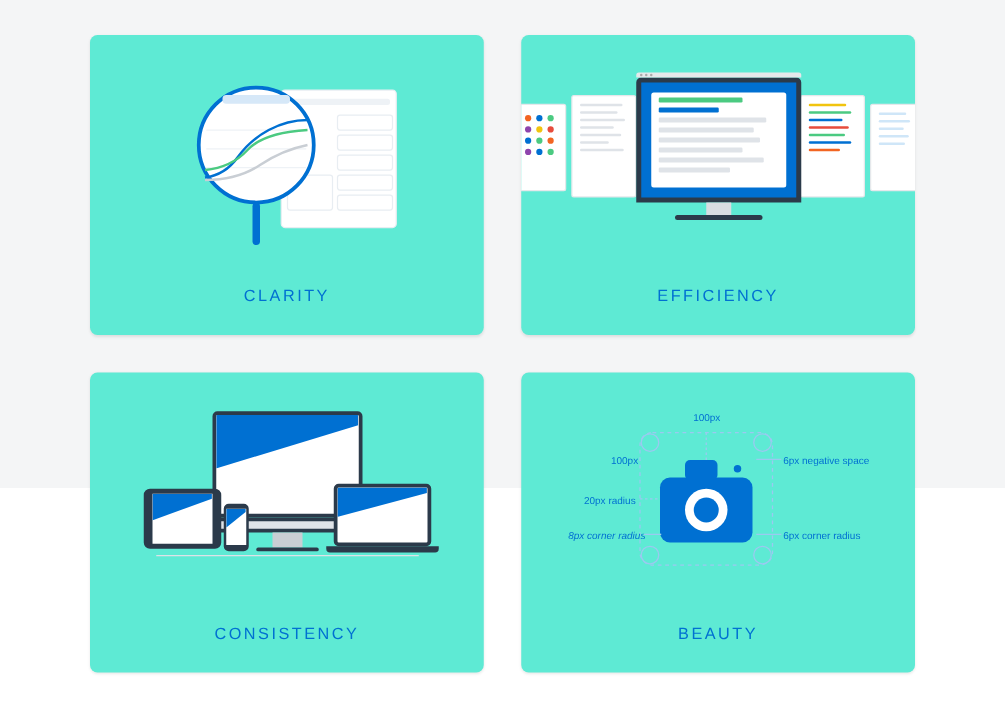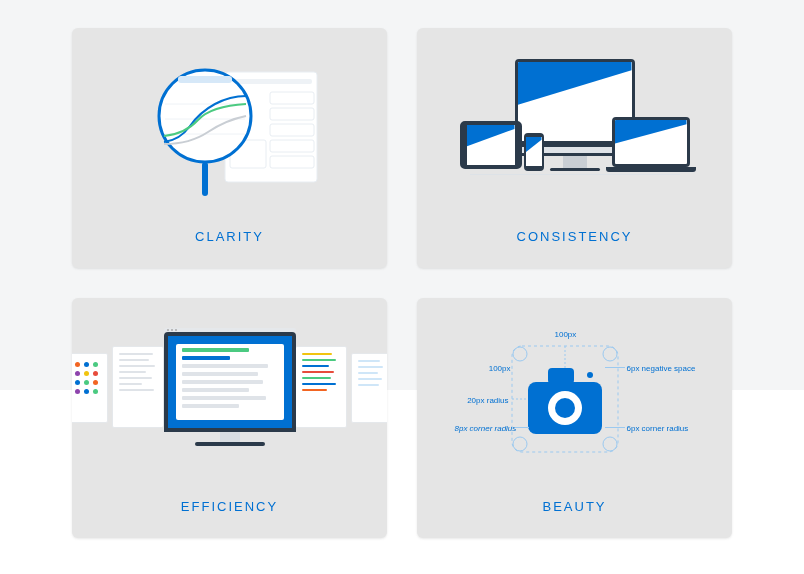--- a/index.html
+++ b/index.html
@@ -11,21 +11,21 @@
     padding: 28px 0 0 0;
   }
   .grid {
     display: grid;
     grid-template-columns: 1fr 1fr;
     gap: 30px 30px;
     width: 660px;
     margin: 0 auto;
   }
   .card {
-    background: #e5e5e5;
+    background: #5eead4;
     border-radius: 6px;
     box-shadow: 0 1px 3px rgba(0,0,0,0.06), 0 1px 2px rgba(0,0,0,0.04);
     height: 240px;
     display: flex;
     flex-direction: column;
     justify-content: flex-end;
     padding-bottom: 24px;
     position: relative;
     overflow: hidden;
   }
@@ -143,45 +143,20 @@
         <path d="M 34 88 Q 50 86 60 72 T 85 50 T 116 42" fill="none" stroke="#0070d2" stroke-width="2"></path>
         <path d="M 34 82 Q 55 80 68 66 T 116 50" fill="none" stroke="#4bca81" stroke-width="2"></path>
         <path d="M 34 90 Q 60 90 78 78 T 116 62" fill="none" stroke="#c9ced4" stroke-width="2"></path>
 
         <rect x="48" y="22" width="54" height="7" rx="3" fill="#d6e8f8"></rect>
 
         <rect x="72" y="108" width="6" height="34" rx="3" fill="#0070d2"></rect>
       </svg>
     </div>
     <div class="label">CLARITY</div>
-  </div>
-
-  <div class="card">
-    <div class="illus">
-      <div class="cons-wrap">
-        <div class="cons-ground"></div>
-        <div class="dev imac">
-            <div class="shape"></div>
-          </div>
-        <div class="dev imac-bottom"></div>
-        <div class="imac-stand"></div>
-        <div class="imac-base"></div>
-        <div class="dev laptop">
-            <div class="shape"></div>
-          </div>
-        <div class="laptop-base"></div>
-        <div class="dev tablet">
-            <div class="shape"></div>
-          </div>
-        <div class="dev phone">
-            <div class="shape"></div>
-          </div>
-      </div>
-    </div>
-    <div class="label">CONSISTENCY</div>
   </div>
 
   <div class="card">
     <div class="illus">
       <div class="eff-wrap">
         <div class="eff-panel left1">
           <div class="eff-dots">
             <span class="d" style="background:#f26522"></span>
               <span class="d" style="background:#0070d2"></span>
               <span class="d" style="background:#4bca81"></span>
@@ -244,20 +219,45 @@
           <div class="eff-stand"></div>
           <div class="eff-base"></div>
         </div>
       </div>
     </div>
     <div class="label">EFFICIENCY</div>
   </div>
 
   <div class="card">
     <div class="illus">
+      <div class="cons-wrap">
+        <div class="cons-ground"></div>
+        <div class="dev imac">
+            <div class="shape"></div>
+          </div>
+        <div class="dev imac-bottom"></div>
+        <div class="imac-stand"></div>
+        <div class="imac-base"></div>
+        <div class="dev laptop">
+            <div class="shape"></div>
+          </div>
+        <div class="laptop-base"></div>
+        <div class="dev tablet">
+            <div class="shape"></div>
+          </div>
+        <div class="dev phone">
+            <div class="shape"></div>
+          </div>
+      </div>
+    </div>
+    <div class="label">CONSISTENCY</div>
+  </div>
+
+  <div class="card">
+    <div class="illus">
       <div class="beauty-wrap">
         <svg width="110" height="110" viewBox="0 0 110 110">
 
           <rect x="2" y="2" width="106" height="106" rx="10" fill="none" stroke="#9bc9f0" stroke-dasharray="3 3"></rect>
 
           <circle cx="10" cy="10" r="7" fill="none" stroke="#9bc9f0"></circle>
           <circle cx="100" cy="10" r="7" fill="none" stroke="#9bc9f0"></circle>
           <circle cx="10" cy="100" r="7" fill="none" stroke="#9bc9f0"></circle>
           <circle cx="100" cy="100" r="7" fill="none" stroke="#9bc9f0"></circle>
 

